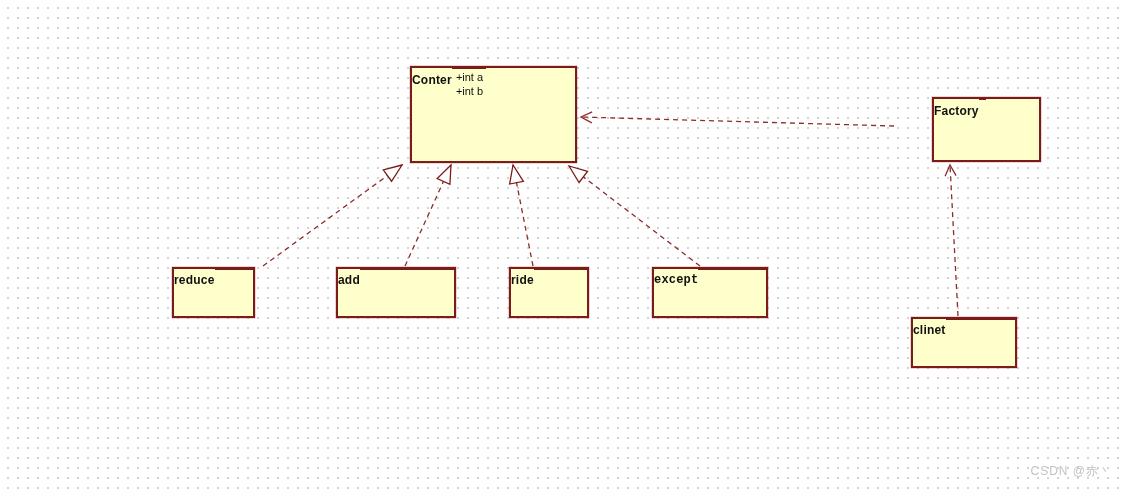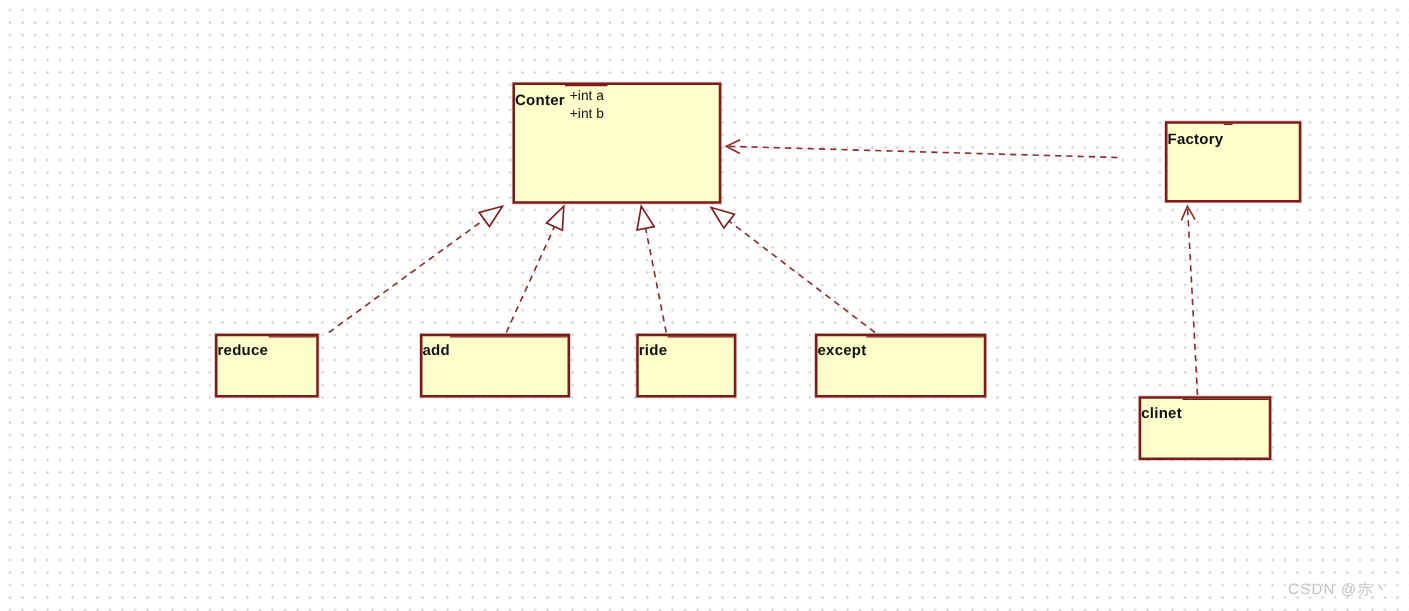--- a/index.html
+++ b/index.html
@@ -125,21 +125,21 @@
     <div class="uml-compartment" style="height:11px"></div>
     <div class="uml-compartment grow"></div>
   </div>
 
   <div class="uml-class" style="left:497px; top:267px; width:80px; height:51px;margin-left:12px;">
     <div class="uml-title" style="height:22px">ride</div>
     <div class="uml-compartment" style="height:11px"></div>
     <div class="uml-compartment grow"></div>
   </div>
 
-  <div class="uml-class" style="left:652px; top:267px; width:137px; height:51px;">
+  <div class="uml-class" style="left:652px; top:267px; width:116px; height:51px;font-family:Liberation Mono, monospace;">
     <div class="uml-title" style="height:22px">except</div>
     <div class="uml-compartment" style="height:11px"></div>
     <div class="uml-compartment grow"></div>
   </div>
 
   <div class="uml-class" style="left:911px; top:317px; width:106px; height:51px;justify-content:center;">
     <div class="uml-title" style="height:22px">clinet</div>
     <div class="uml-compartment" style="height:11px"></div>
     <div class="uml-compartment grow"></div>
   </div>

